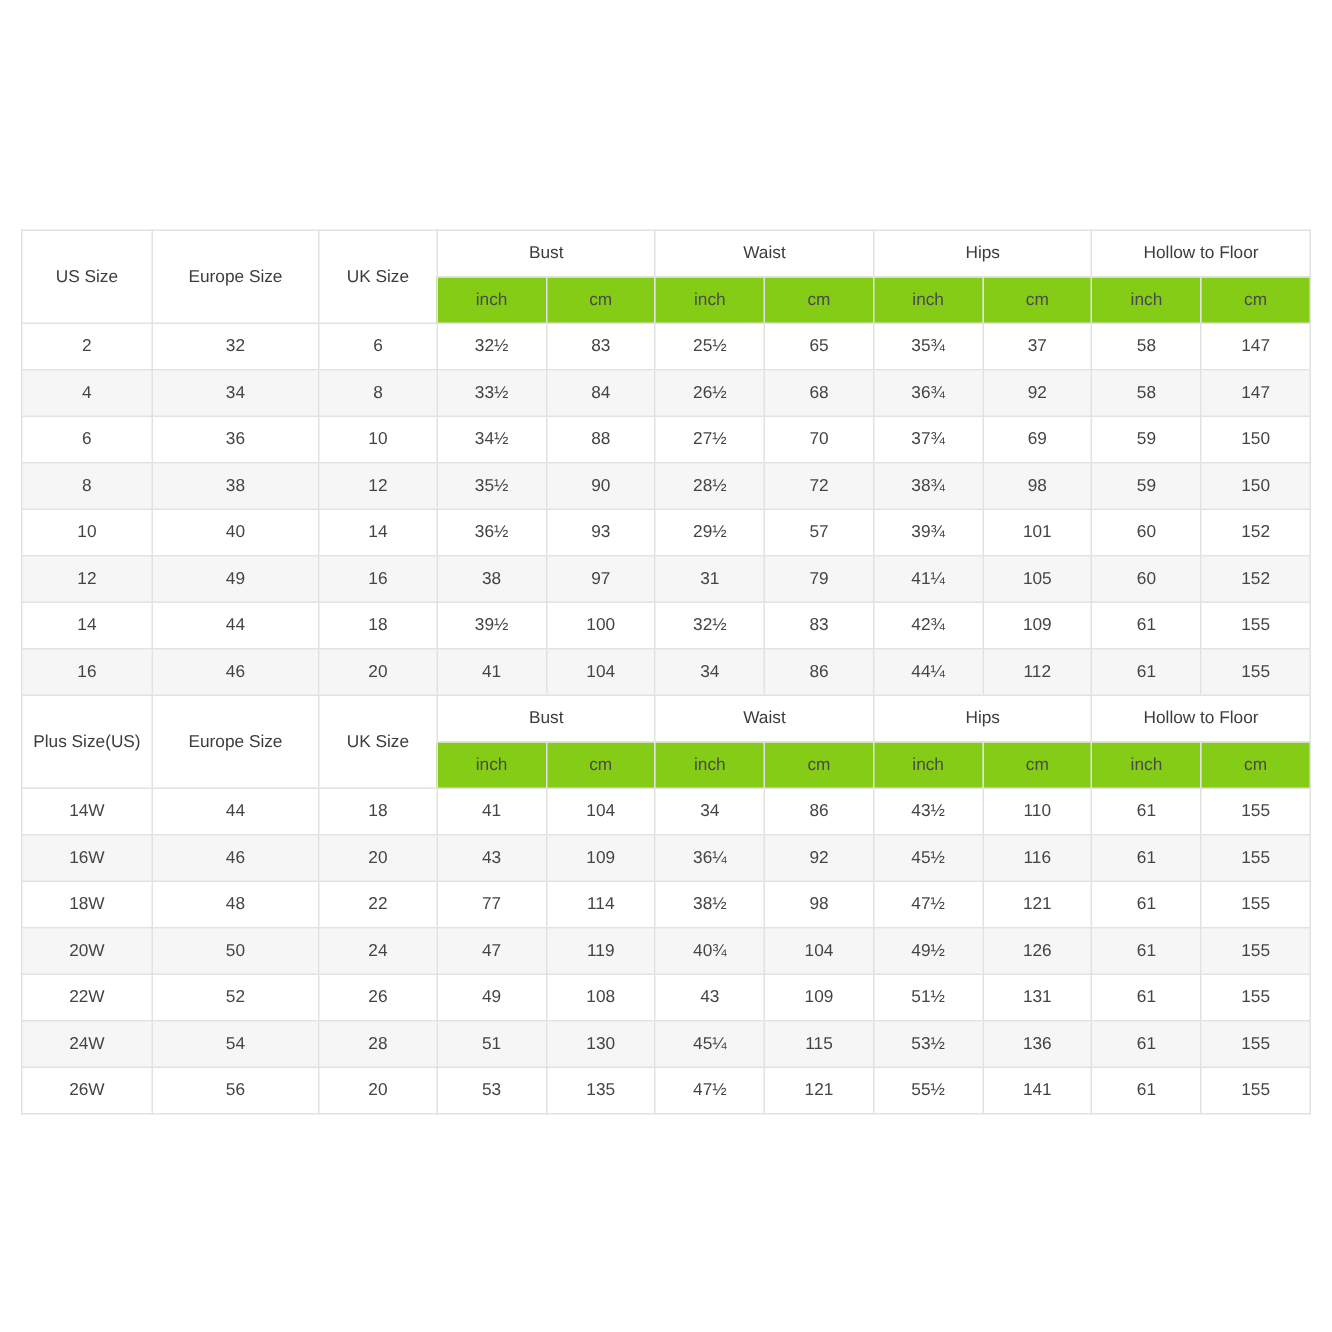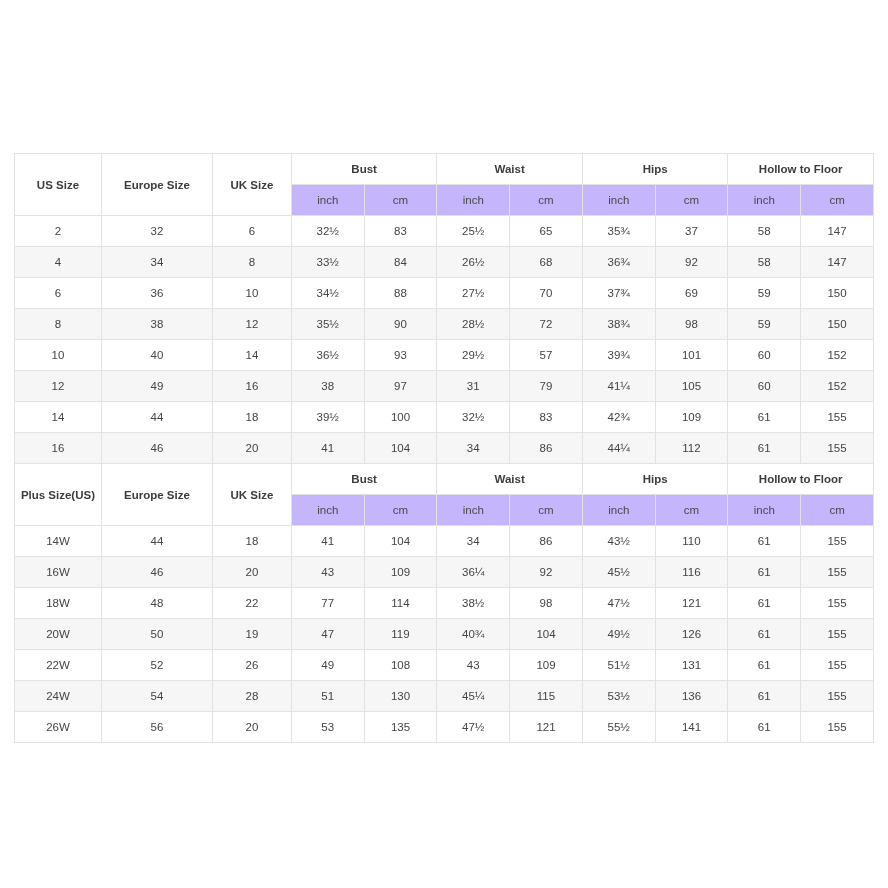--- a/index.html
+++ b/index.html
@@ -39,24 +39,23 @@
     font-size: 11.5px;
     color: #444444;
     height: 30px;
     padding: 0;
     white-space: nowrap;
   }
   .size-table th {
     background: #ffffff;
     font-size: 11.5px;
     color: #3c3c3c;
-    font-weight: bold;
   }
   .unit-row td {
-    background: #c4b5fd;
+    background: #84cc16;
     color: #4a4a4a;
     height: 30px;
   }
   
   tbody tr.shade td { background: #f6f6f6; }
   tbody tr.plain td { background: #ffffff; }
 
   .col-first { width: 86px; }
   .col-eu    { width: 110px; }
   .col-uk    { width: 78px; }
@@ -281,21 +280,21 @@
         <td>38½</td>
         <td>98</td>
         <td>47½</td>
         <td>121</td>
         <td>61</td>
         <td>155</td>
       </tr>
       <tr class="shade">
         <td>20W</td>
         <td>50</td>
-        <td>19</td>
+        <td>24</td>
         <td>47</td>
         <td>119</td>
         <td>40¾</td>
         <td>104</td>
         <td>49½</td>
         <td>126</td>
         <td>61</td>
         <td>155</td>
       </tr>
       <tr class="plain">

